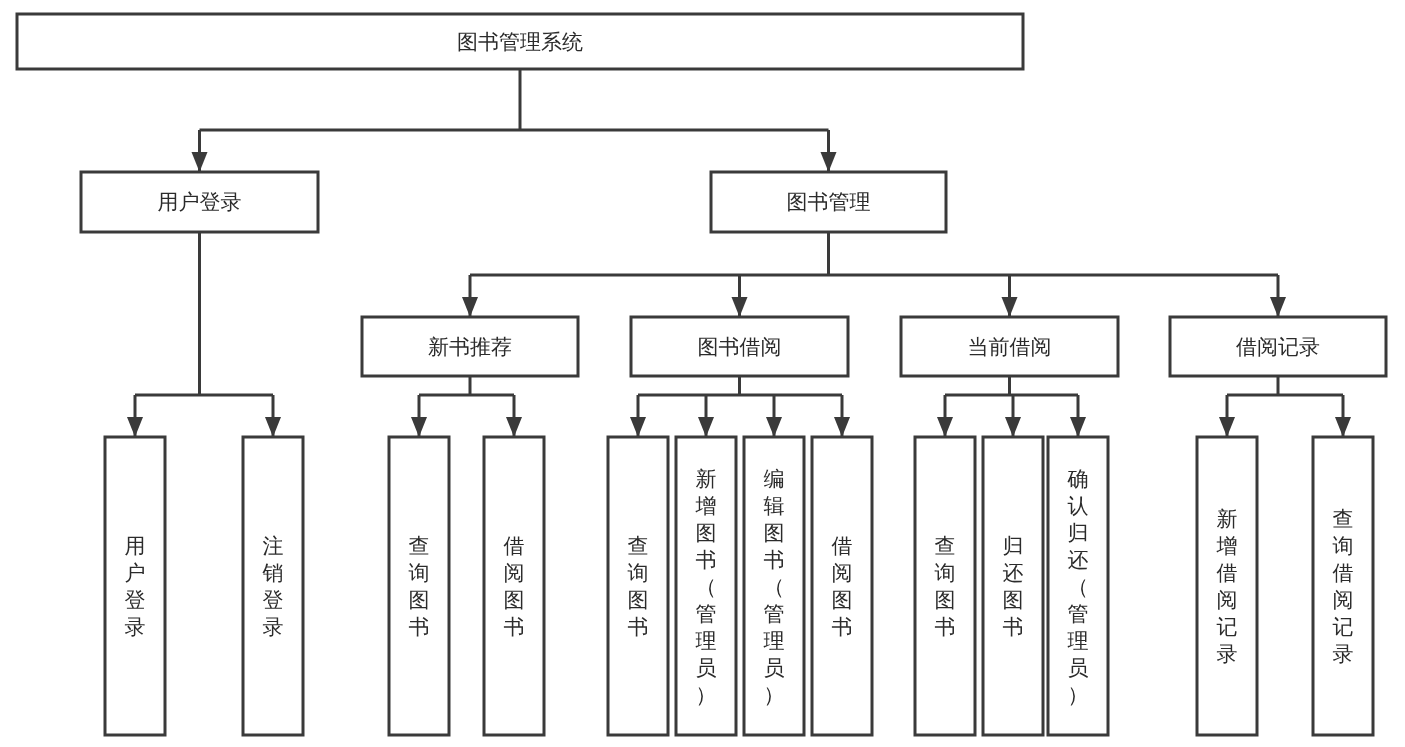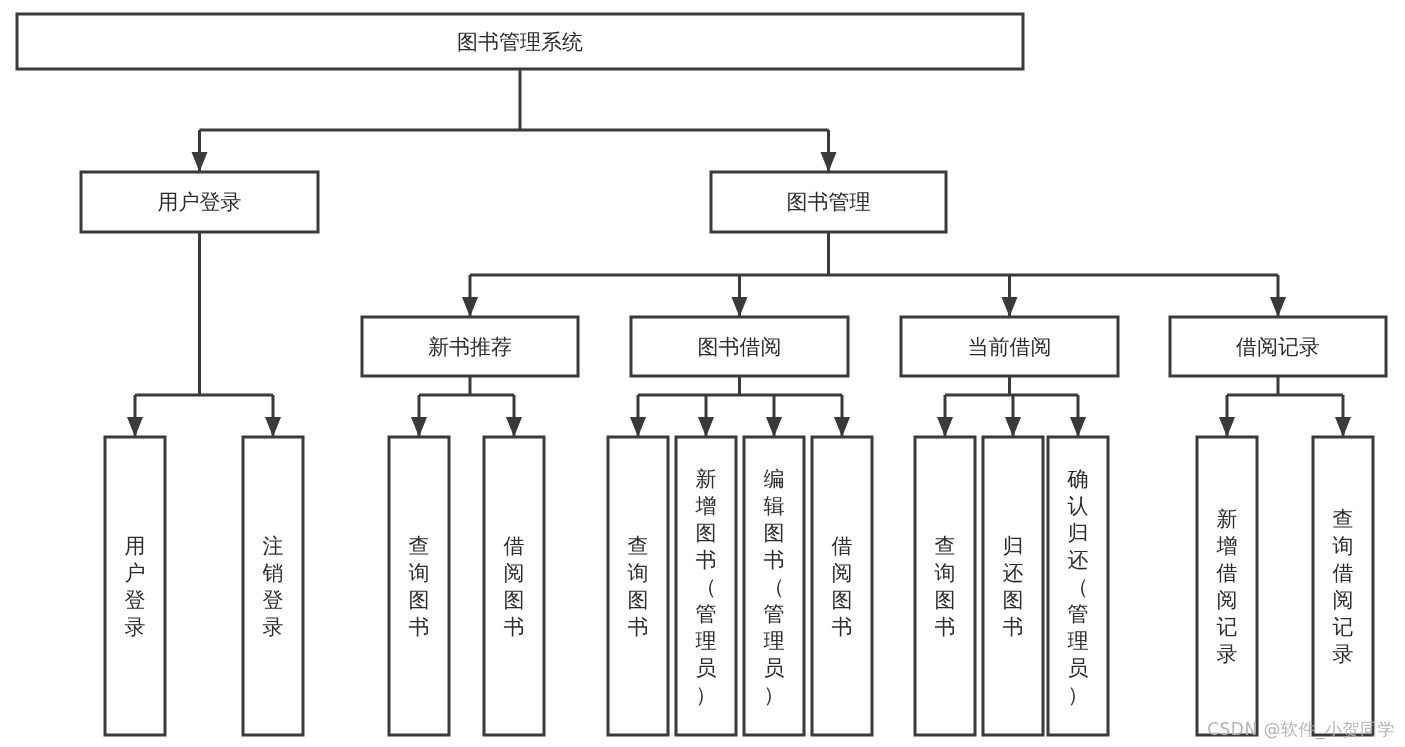--- a/index.html
+++ b/index.html
@@ -202,14 +202,13 @@
         <g>
           <rect class="node-rect" x="1197" y="437" width="60" height="298"></rect>
           <text class="node-label-vert" x="1227" y="526.06"><tspan x="1227" dy="0">新</tspan><tspan x="1227" dy="27">增</tspan><tspan x="1227" dy="27">借</tspan><tspan x="1227" dy="27">阅</tspan><tspan x="1227" dy="27">记</tspan><tspan x="1227" dy="27">录</tspan></text>
         </g>
         <g>
           <rect class="node-rect" x="1313" y="437" width="60" height="298"></rect>
           <text class="node-label-vert" x="1343" y="526.06"><tspan x="1343" dy="0">查</tspan><tspan x="1343" dy="27">询</tspan><tspan x="1343" dy="27">借</tspan><tspan x="1343" dy="27">阅</tspan><tspan x="1343" dy="27">记</tspan><tspan x="1343" dy="27">录</tspan></text>
         </g>
       </g>
   </svg>
-  <div class="watermark">CSDN @软件_小贺同学</div>
 </div>
 
 </body></html>

